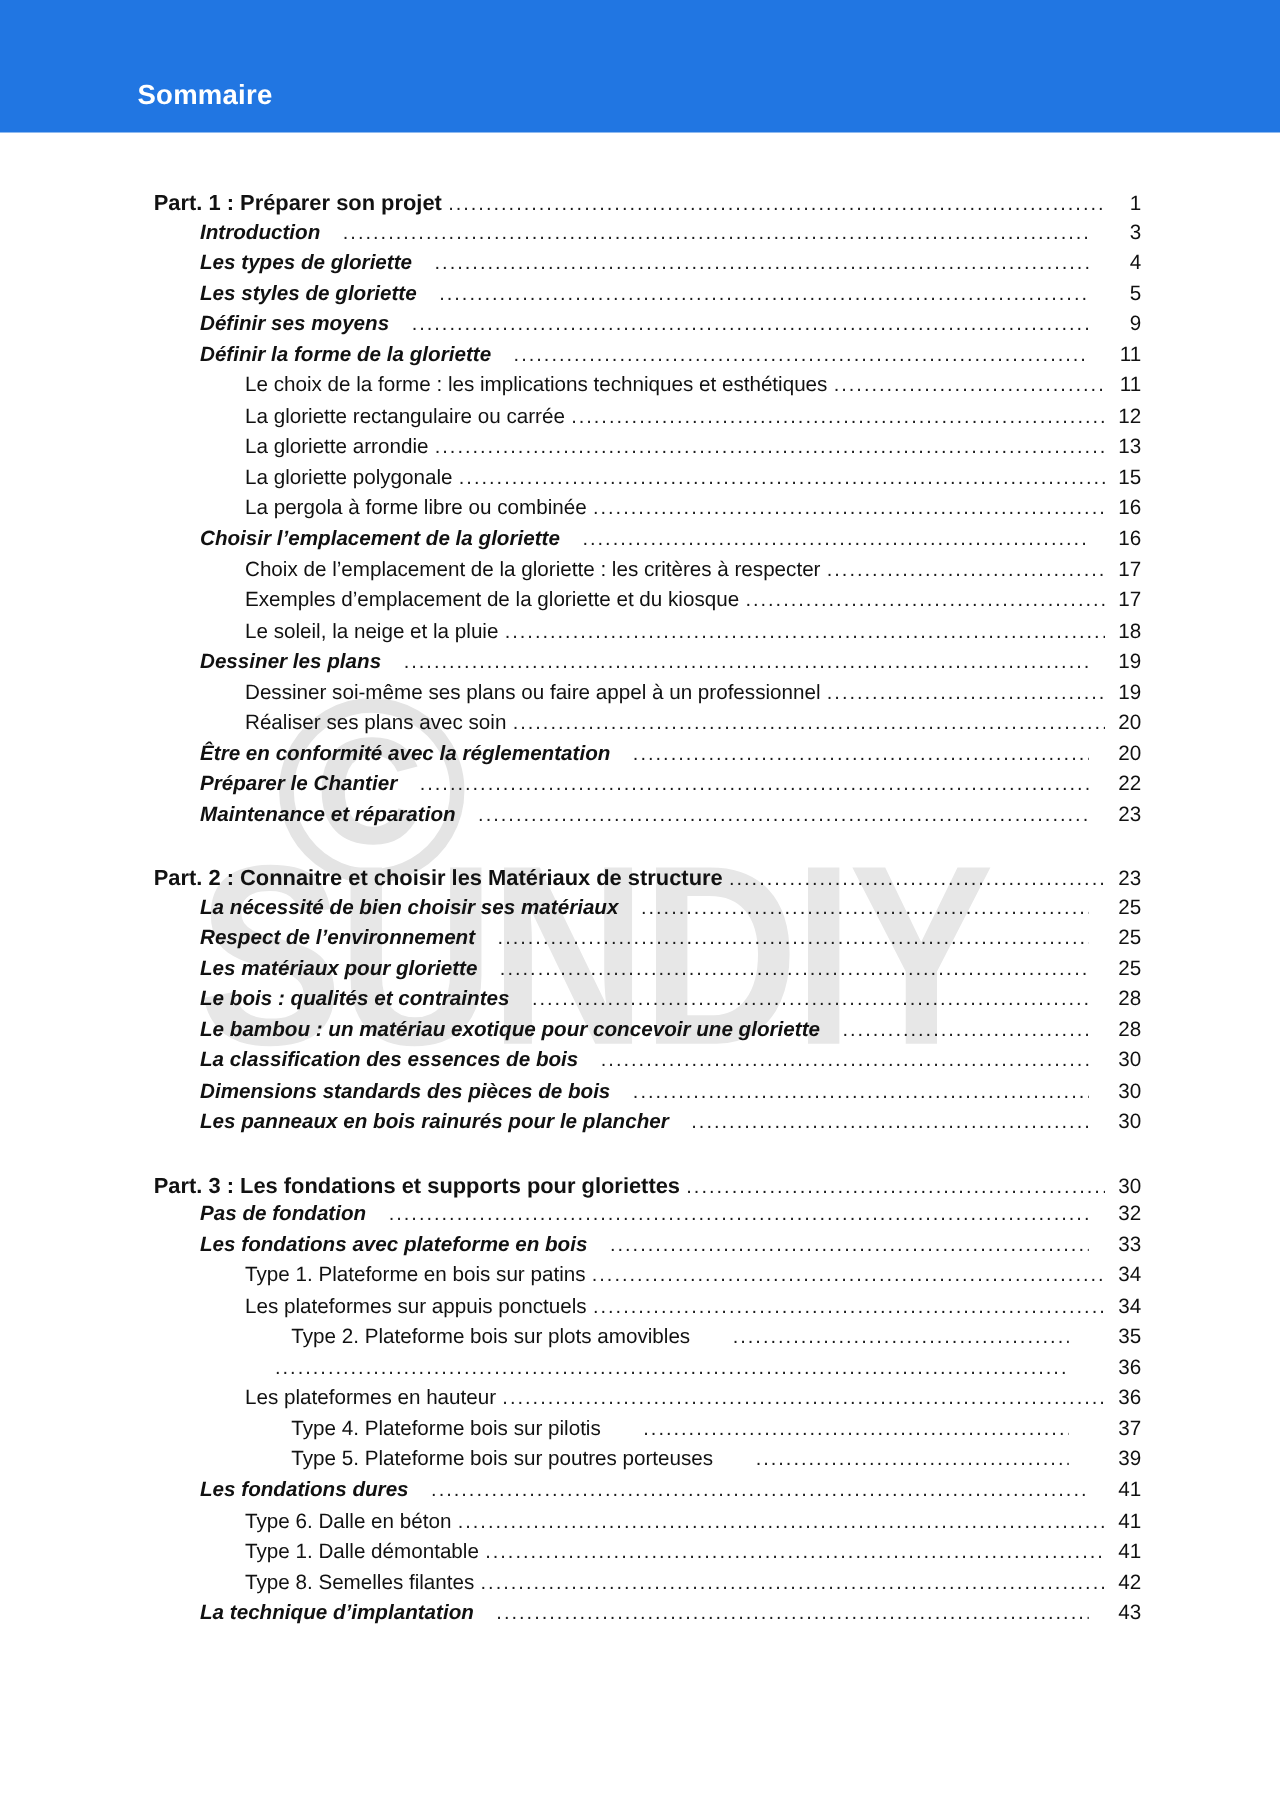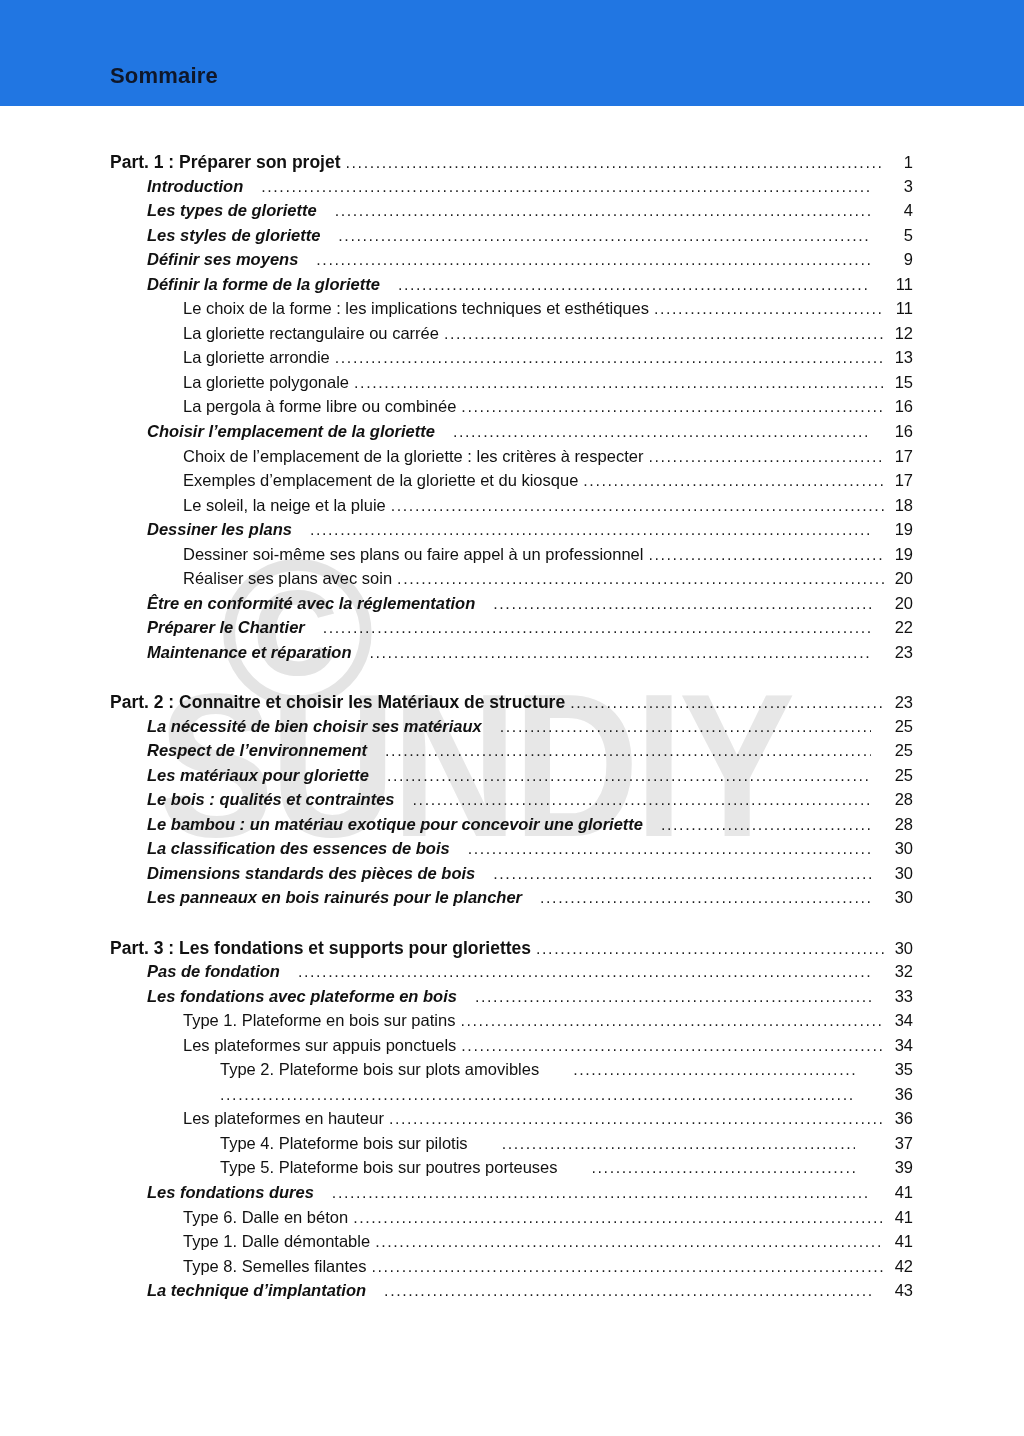--- a/index.html
+++ b/index.html
@@ -19,21 +19,21 @@
     top: 0; left: 0;
     width: 1024px;
     height: 106px;
     background: #2176e2;
     z-index: 2;
   }
   .header .title {
     position: absolute;
     left: 110px;
     top: 63px;
-    color: #0f172a;
+    color: #ffffff;
     font-size: 22px;
     font-weight: 700;
     letter-spacing: 0.2px;
   }
 
   
   .wm-copyright {
     position: absolute;
     left: 220px;
     top: 528px;
@@ -71,20 +71,21 @@
   }
   .row {
     display: flex;
     align-items: baseline;
     height: 24.55px;
     font-size: 16.5px;
   }
   .row .t {
     white-space: nowrap;
     padding-right: 5px;
+    margin-left: 13px;
   }
   .row .leader {
     flex: 1 1 auto;
     overflow: hidden;
     white-space: nowrap;
     min-width: 18px;
     margin-right: 5px;
     font-weight: 400;
     font-style: normal;
     color: #1c1c1c;

